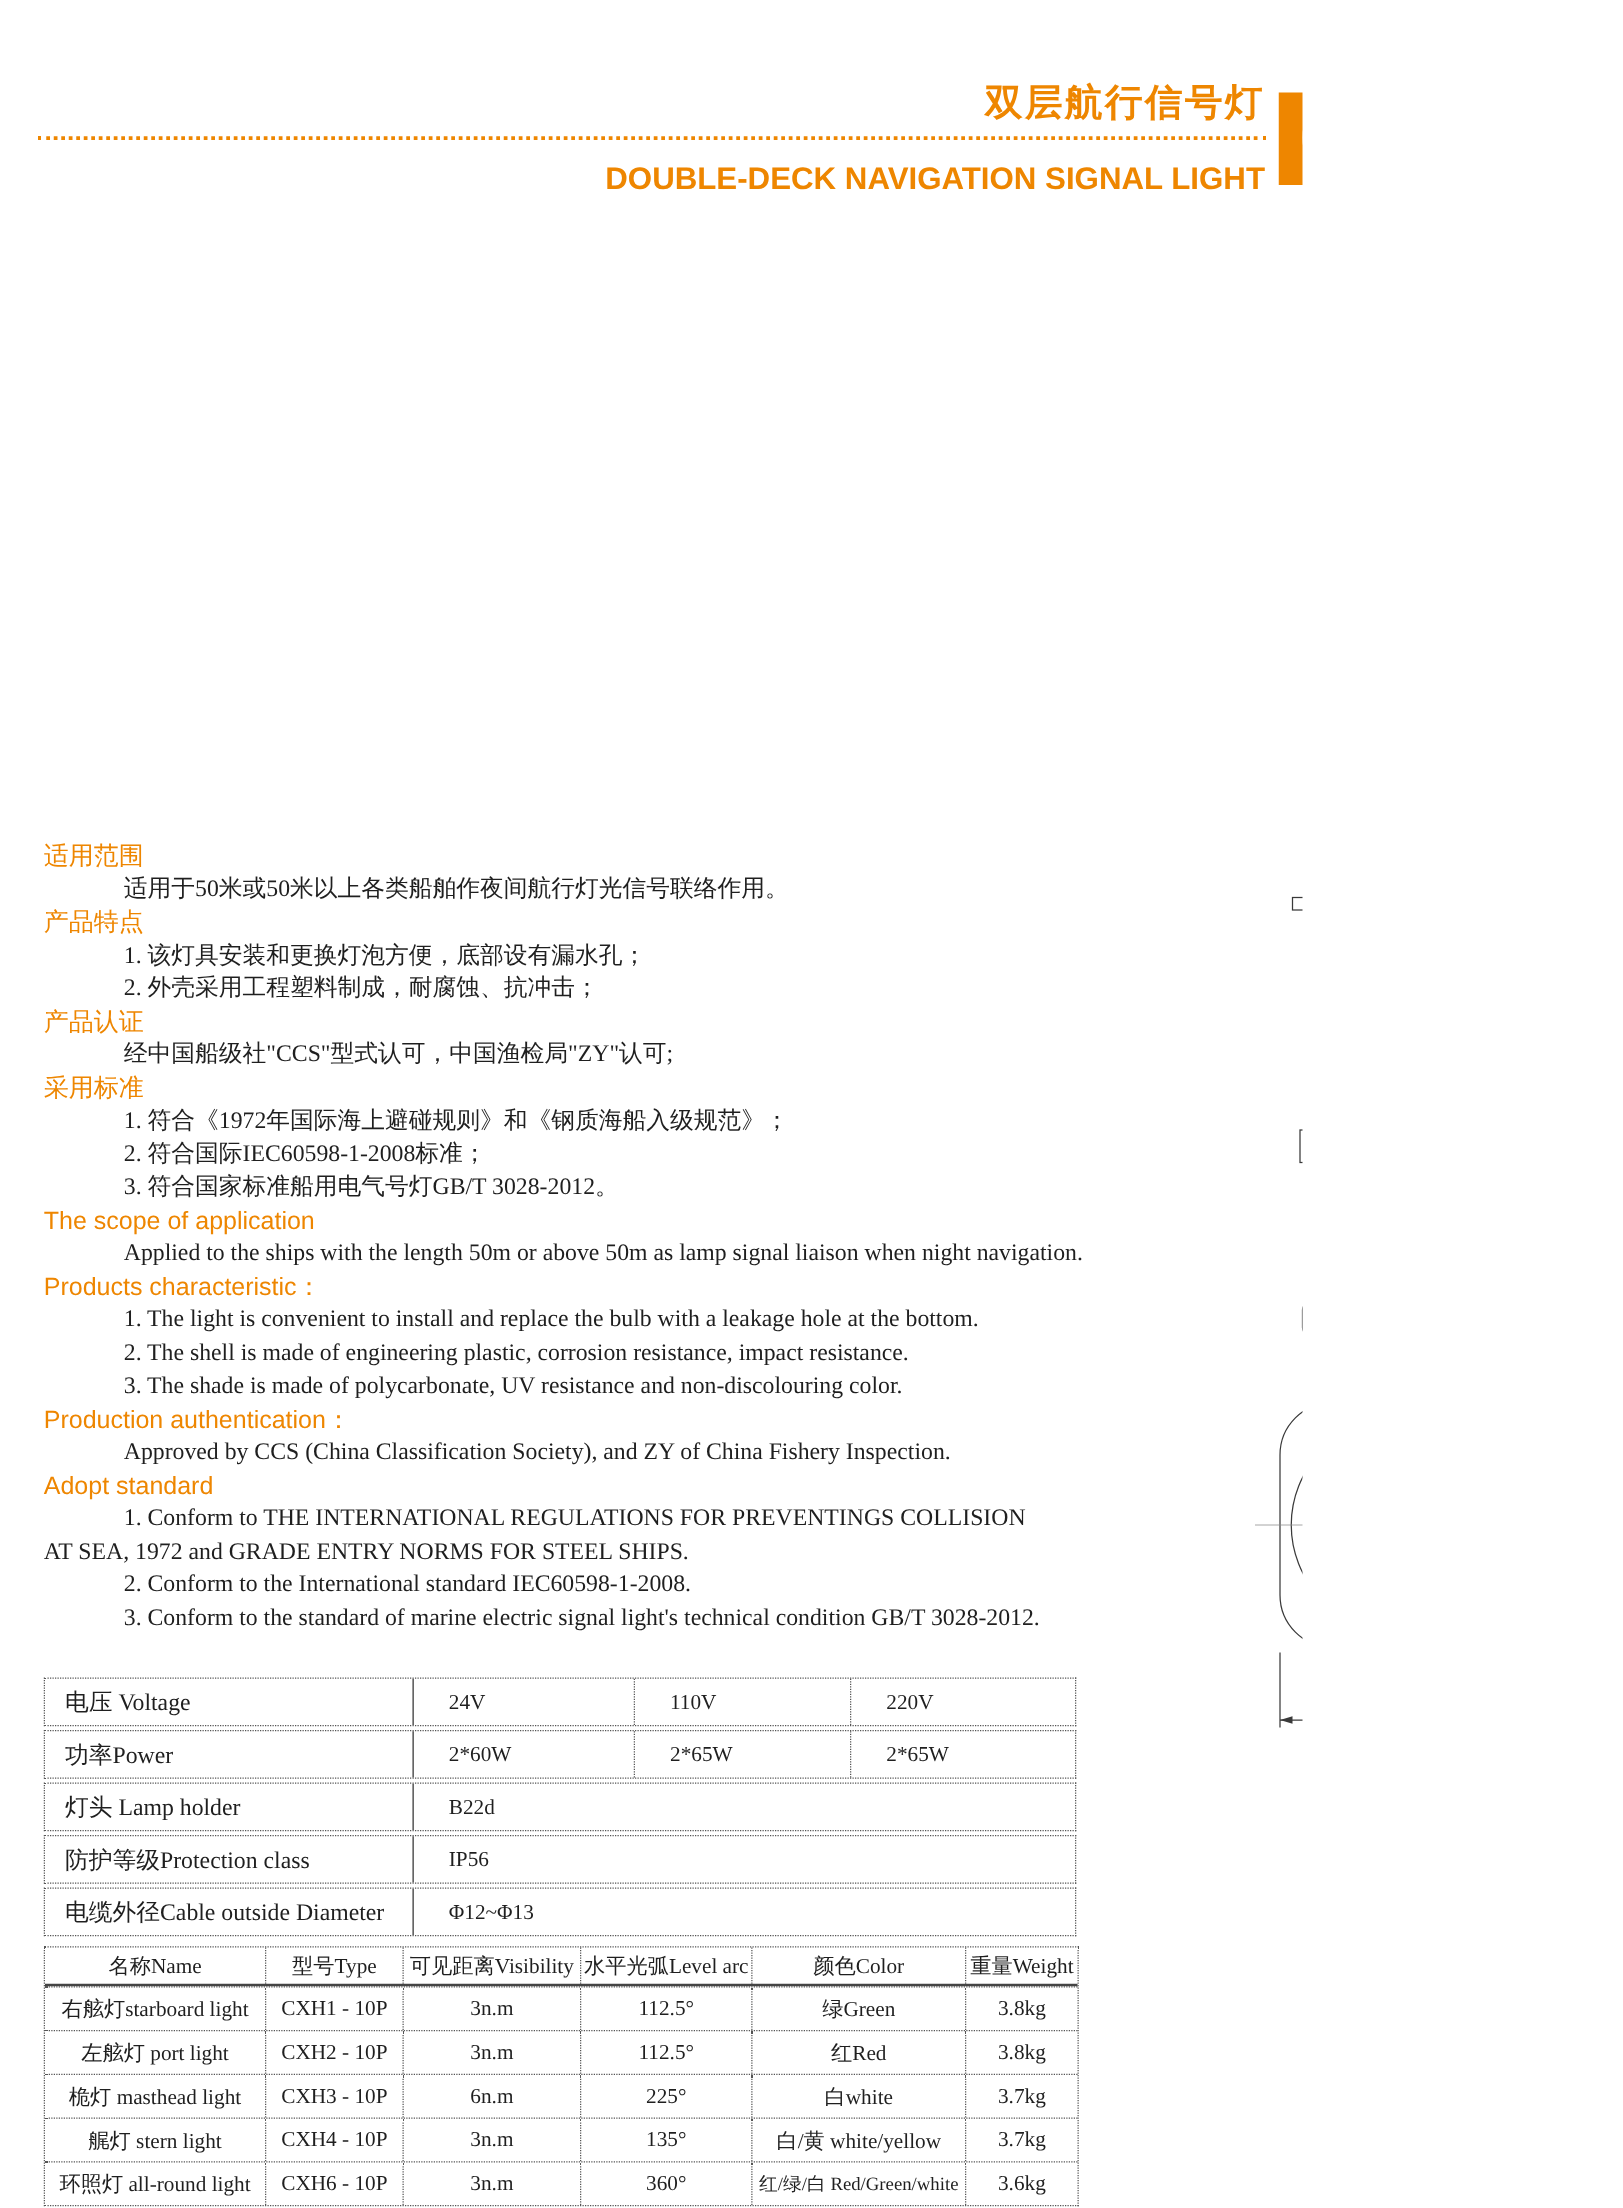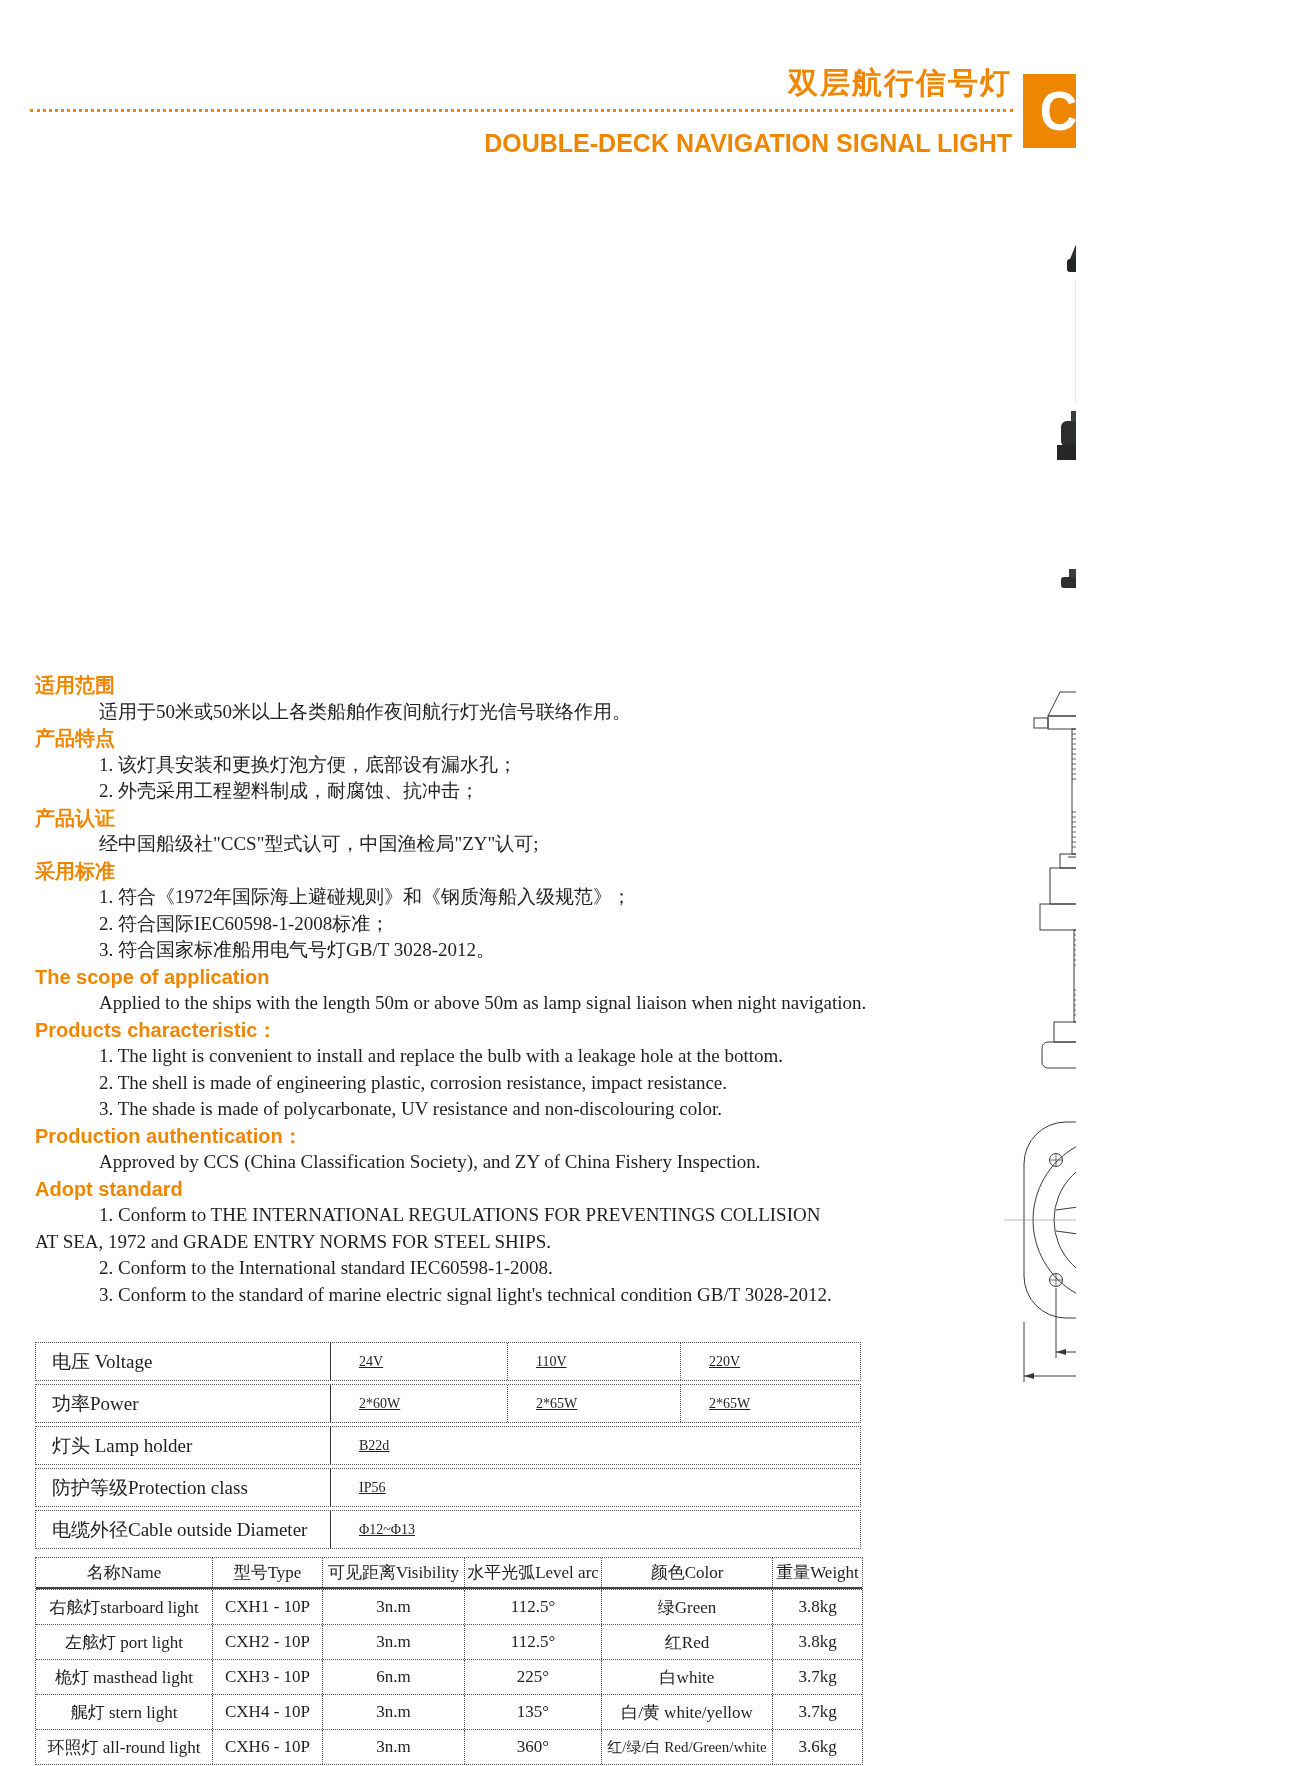--- a/index.html
+++ b/index.html
@@ -1,43 +1,43 @@
 <!DOCTYPE html>
 <html><head>
 <meta charset="utf-8">
 <style>
   html,body{margin:0;padding:0;background:#ffffff;}
   .page{position:relative;width:1042px;height:1766px;background:#fff;overflow:hidden;
-        font-family:"Liberation Serif", serif;color:#1f1f1f;padding-left:34px;}
+        font-family:"Liberation Serif", serif;color:#1f1f1f;}
 
   
   .hdr-titles{position:absolute;left:35px;top:66px;width:977px;text-align:right;}
   .hdr-zh{font-family:"Liberation Sans",sans-serif;font-weight:bold;font-size:30px;
           line-height:34px;color:#EE8600;letter-spacing:2px;}
   .hdr-dots{position:absolute;left:30px;top:109px;width:983px;border-top:3px dotted #EE8600;}
   .hdr-en{font-family:"Liberation Sans",sans-serif;font-weight:bold;font-size:25px;
           line-height:30px;color:#EE8600;margin-top:28px;letter-spacing:0px;}
   .badge{position:absolute;left:1023px;top:74px;width:267px;height:74px;background:#EE8600;
          display:flex;align-items:center;justify-content:center;}
   .badge span{font-family:"Liberation Sans",sans-serif;font-weight:bold;font-size:52px;
           color:#ffffff;letter-spacing:2px;transform:scaleY(1.08);}
 
   
   .sections{position:absolute;left:35px;top:672px;width:845px;}
-  .sec-h{font-family:"Liberation Sans",sans-serif;font-weight:bold;font-size:20px;
+  .sec-h{font-family:"Liberation Sans",sans-serif;font-weight:normal;font-size:20px;
          line-height:26.5px;color:#EE8600;white-space:nowrap;}
   .line{font-size:19px;line-height:26.5px;color:#1f1f1f;white-space:nowrap;}
   .ind{padding-left:64px;}
 
   
   .spec{position:absolute;left:35px;top:1342px;width:826px;}
   .sp-row{display:flex;border:1px dotted #555;height:37px;margin-bottom:3px;align-items:stretch;}
   .sp-label{width:278px;border-right:1px solid #333;padding-left:16px;display:flex;align-items:center;
             font-size:19px;}
-  .sp-cell{display:flex;align-items:center;padding-left:28px;font-size:14px;text-decoration:underline;}
+  .sp-cell{display:flex;align-items:center;padding-left:28px;font-size:17px;}
   .sp-c1{width:148px;}
   .sp-c2{width:144px;border-left:1px dotted #555;}
   .sp-c3{flex:1;border-left:1px dotted #555;}
   .sp-full{flex:1;}
 
   
   .model{position:absolute;left:35px;top:1557px;width:826px;border:1px dotted #555;}
   .md-row{display:flex;height:34px;}
   .md-head{height:29px;border-bottom:2px solid #444;}
   .md-row + .md-row:not(.md-head){border-top:1px dotted #555;}

